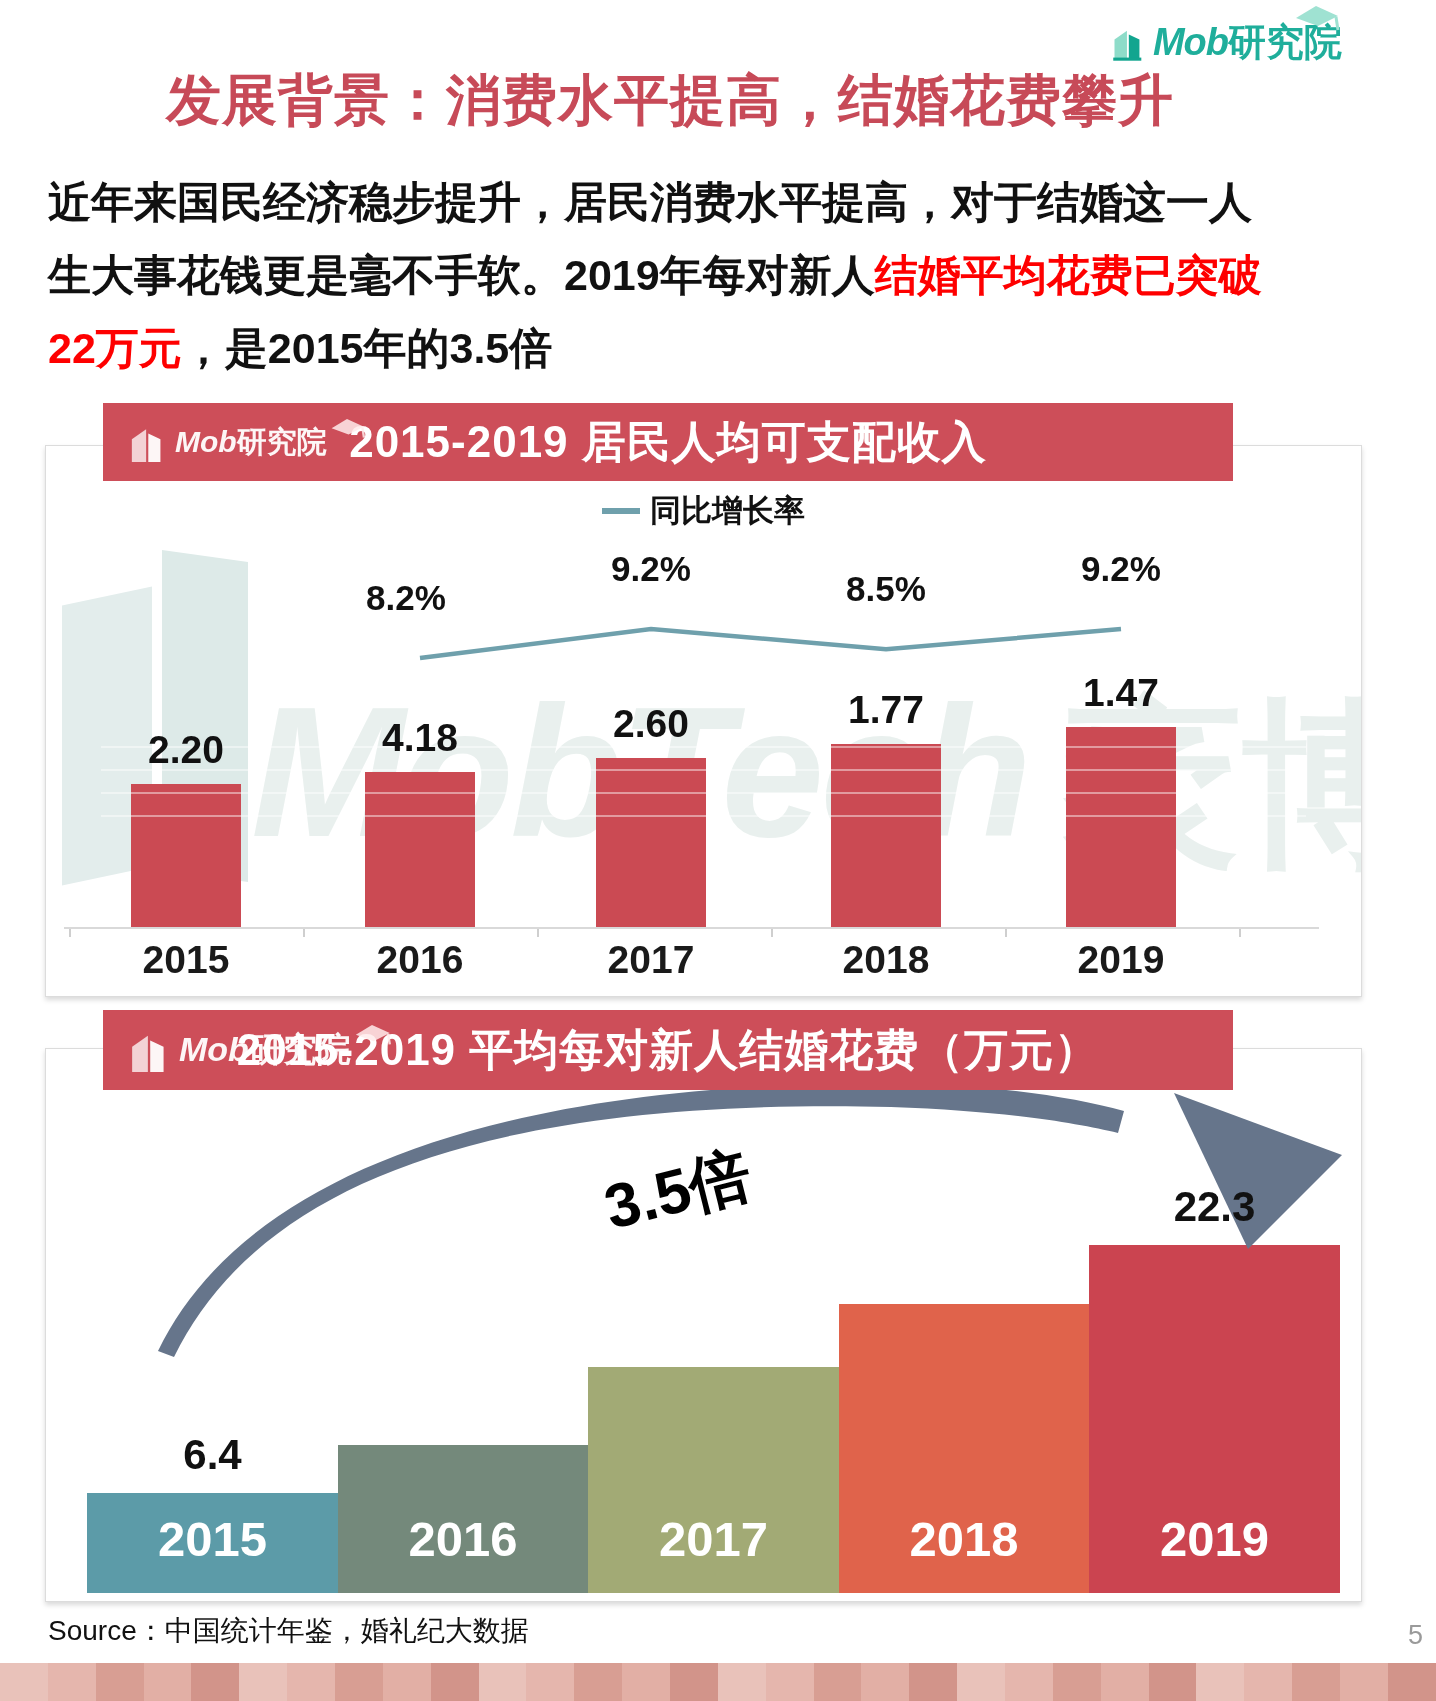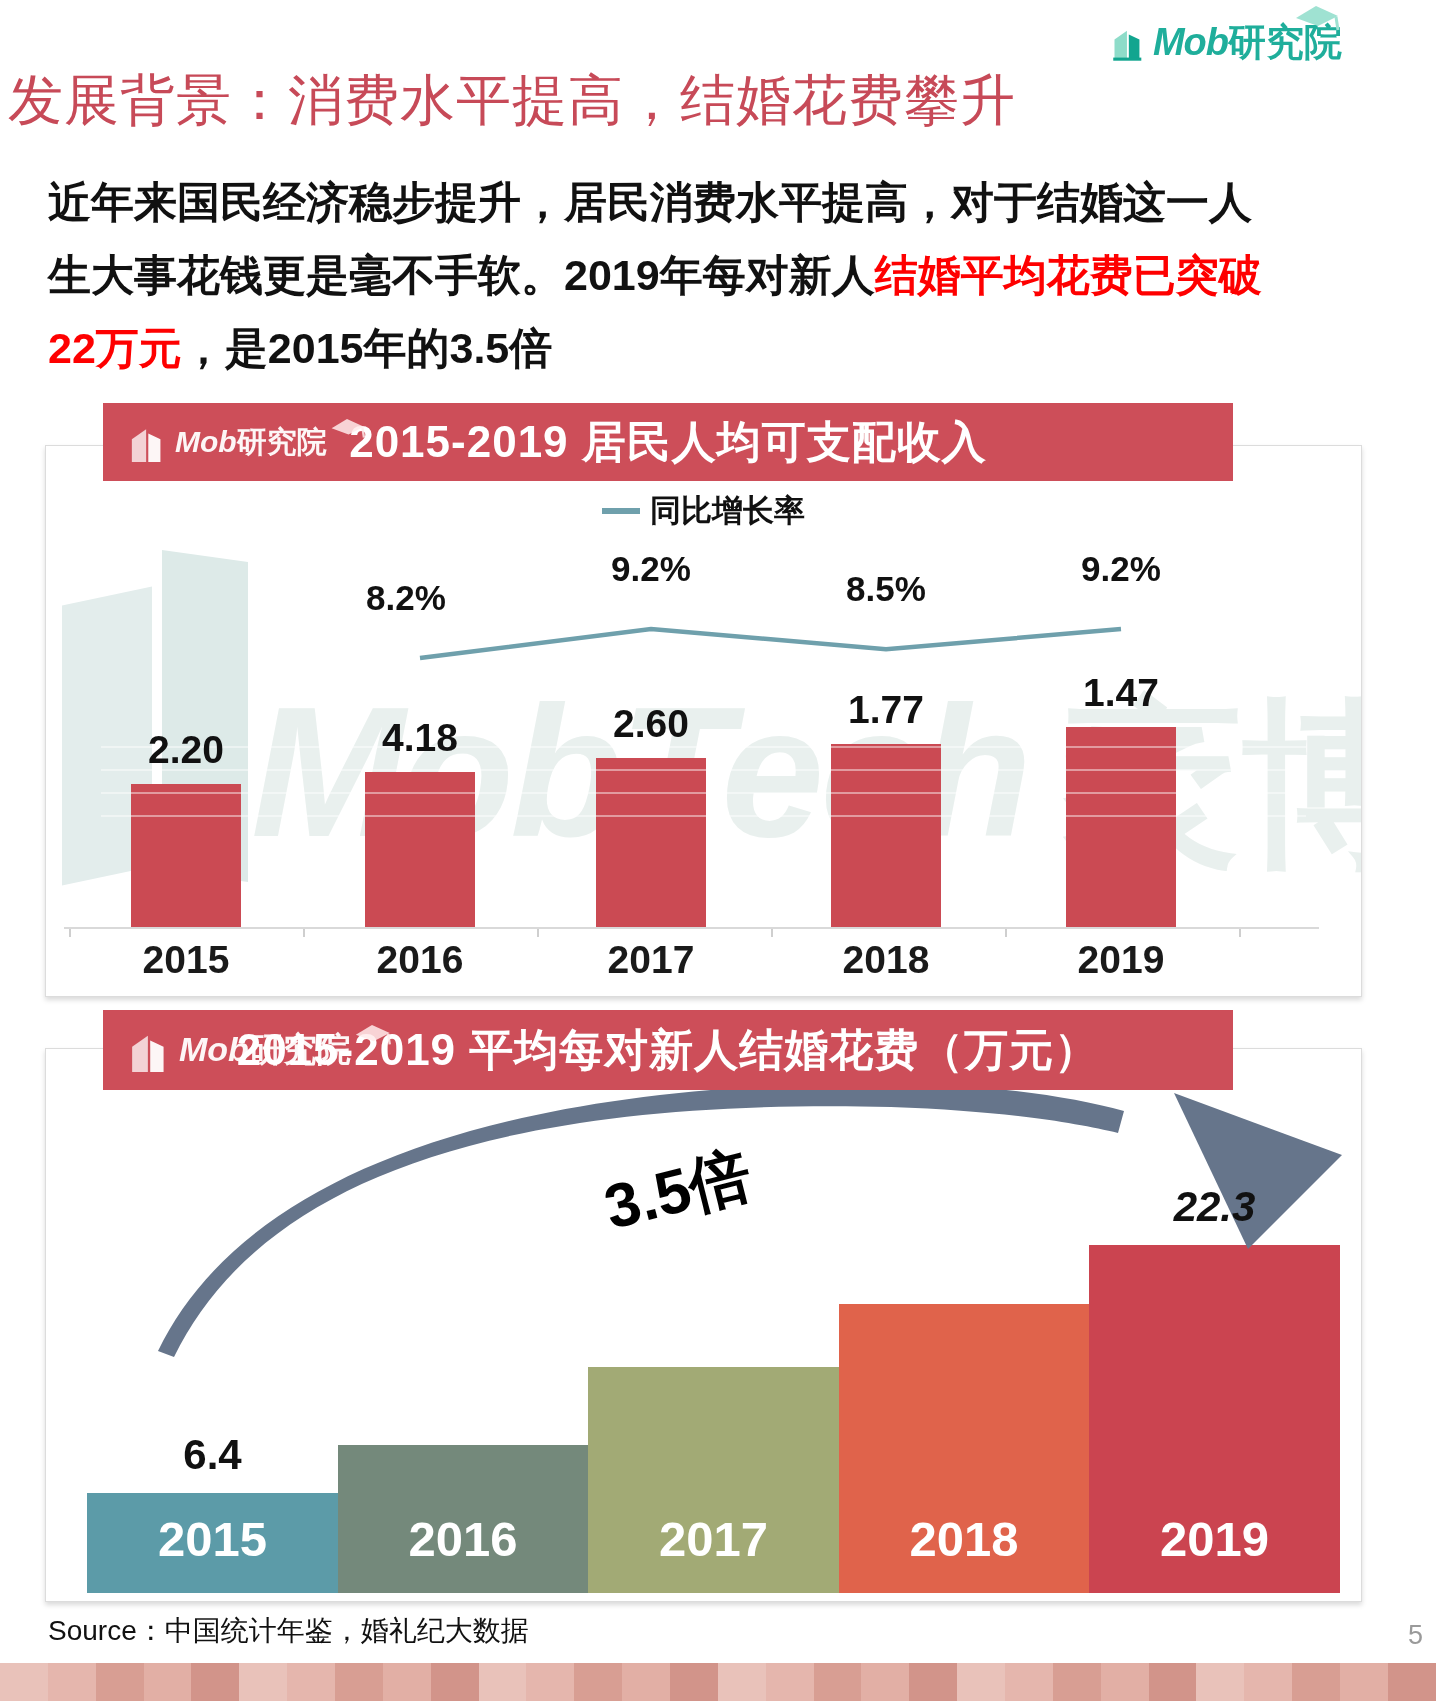--- a/index.html
+++ b/index.html
@@ -7,22 +7,22 @@
        font-family:"Liberation Sans","DejaVu Sans",sans-serif;}
   .abs{position:absolute;}
 
   
   .brand-top{left:1112px;top:12px;width:230px;height:60px;display:flex;align-items:center;gap:6px;}
   .brand-top .btxt{color:#1fae9b;font-weight:bold;font-size:38px;white-space:nowrap;}
   .brand-top .btxt i{font-style:italic;letter-spacing:-1px;}
   .cap{position:absolute;}
 
   
-  .page-title{top:64px;left:8px;width:1340px;text-align:left;color:#c74a58;
-              font-size:55px;font-weight:normal;letter-spacing:1px;}
+  .page-title{top:64px;left:0;width:1340px;text-align:center;color:#c74a58;
+              font-size:55px;font-weight:bold;letter-spacing:1px;}
   .intro{top:166px;left:48px;width:1218px;font-size:43px;font-weight:bold;
          color:#111;line-height:1.7;}
   .intro .hl{color:#fe0000;}
 
   
   .chart-header{left:103px;width:1130px;height:78px;background:#cd4e59;z-index:6;}
   .chart-header .htitle{position:absolute;inset:0;text-align:center;line-height:78px;
         color:#ffffff;font-size:44px;font-weight:bold;letter-spacing:1px;}
   .hlogo{position:absolute;left:26px;top:0;height:78px;display:flex;align-items:center;gap:6px;z-index:2;}
   .hlogo .btxt{color:rgba(255,255,255,.95);font-weight:bold;font-size:30px;white-space:nowrap;}
@@ -187,21 +187,21 @@
       <div class="yr2" style="left: 41px; top: 462px;">2015</div>
       <div class="v2label" style="left: 76.5px; top: 382px;">6.4</div>
       <div class="bar2" style="left: 291.5px; top: 396px; width: 251px; height: 148px; background: rgb(116, 137, 123);"></div>
       <div class="yr2" style="left: 291.5px; top: 462px;">2016</div>
       <div class="bar2" style="left: 542px; top: 318px; width: 251px; height: 226px; background: rgb(162, 170, 117);"></div>
       <div class="yr2" style="left: 542px; top: 462px;">2017</div>
       <div class="bar2" style="left: 792.5px; top: 255px; width: 251px; height: 289px; background: rgb(224, 99, 75);"></div>
       <div class="yr2" style="left: 792.5px; top: 462px;">2018</div>
       <div class="bar2" style="left: 1043px; top: 196px; width: 251px; height: 348px; background: rgb(203, 68, 80);"></div>
       <div class="yr2" style="left: 1043px; top: 462px;">2019</div>
-      <div class="v2label" style="left: 1078.5px; top: 134px; font-style: italic;">22.3</div>
+      <div class="v2label" style="left: 1078.5px; top: 134px;">22.3</div>
     </div>
 </div>
 
 <div class="abs source"><span>Source：</span><span>中国统计年鉴，婚礼纪大数据</span></div>
 <div class="abs pagenum">5</div>
 <div class="abs mosaic">
     <div class="" style="width: 48px; background: rgb(233, 194, 186);"></div>
     <div class="" style="width: 48px; background: rgb(229, 182, 173);"></div>
     <div class="" style="width: 48px; background: rgb(216, 158, 147);"></div>
     <div class="" style="width: 48px; background: rgb(226, 175, 165);"></div>

